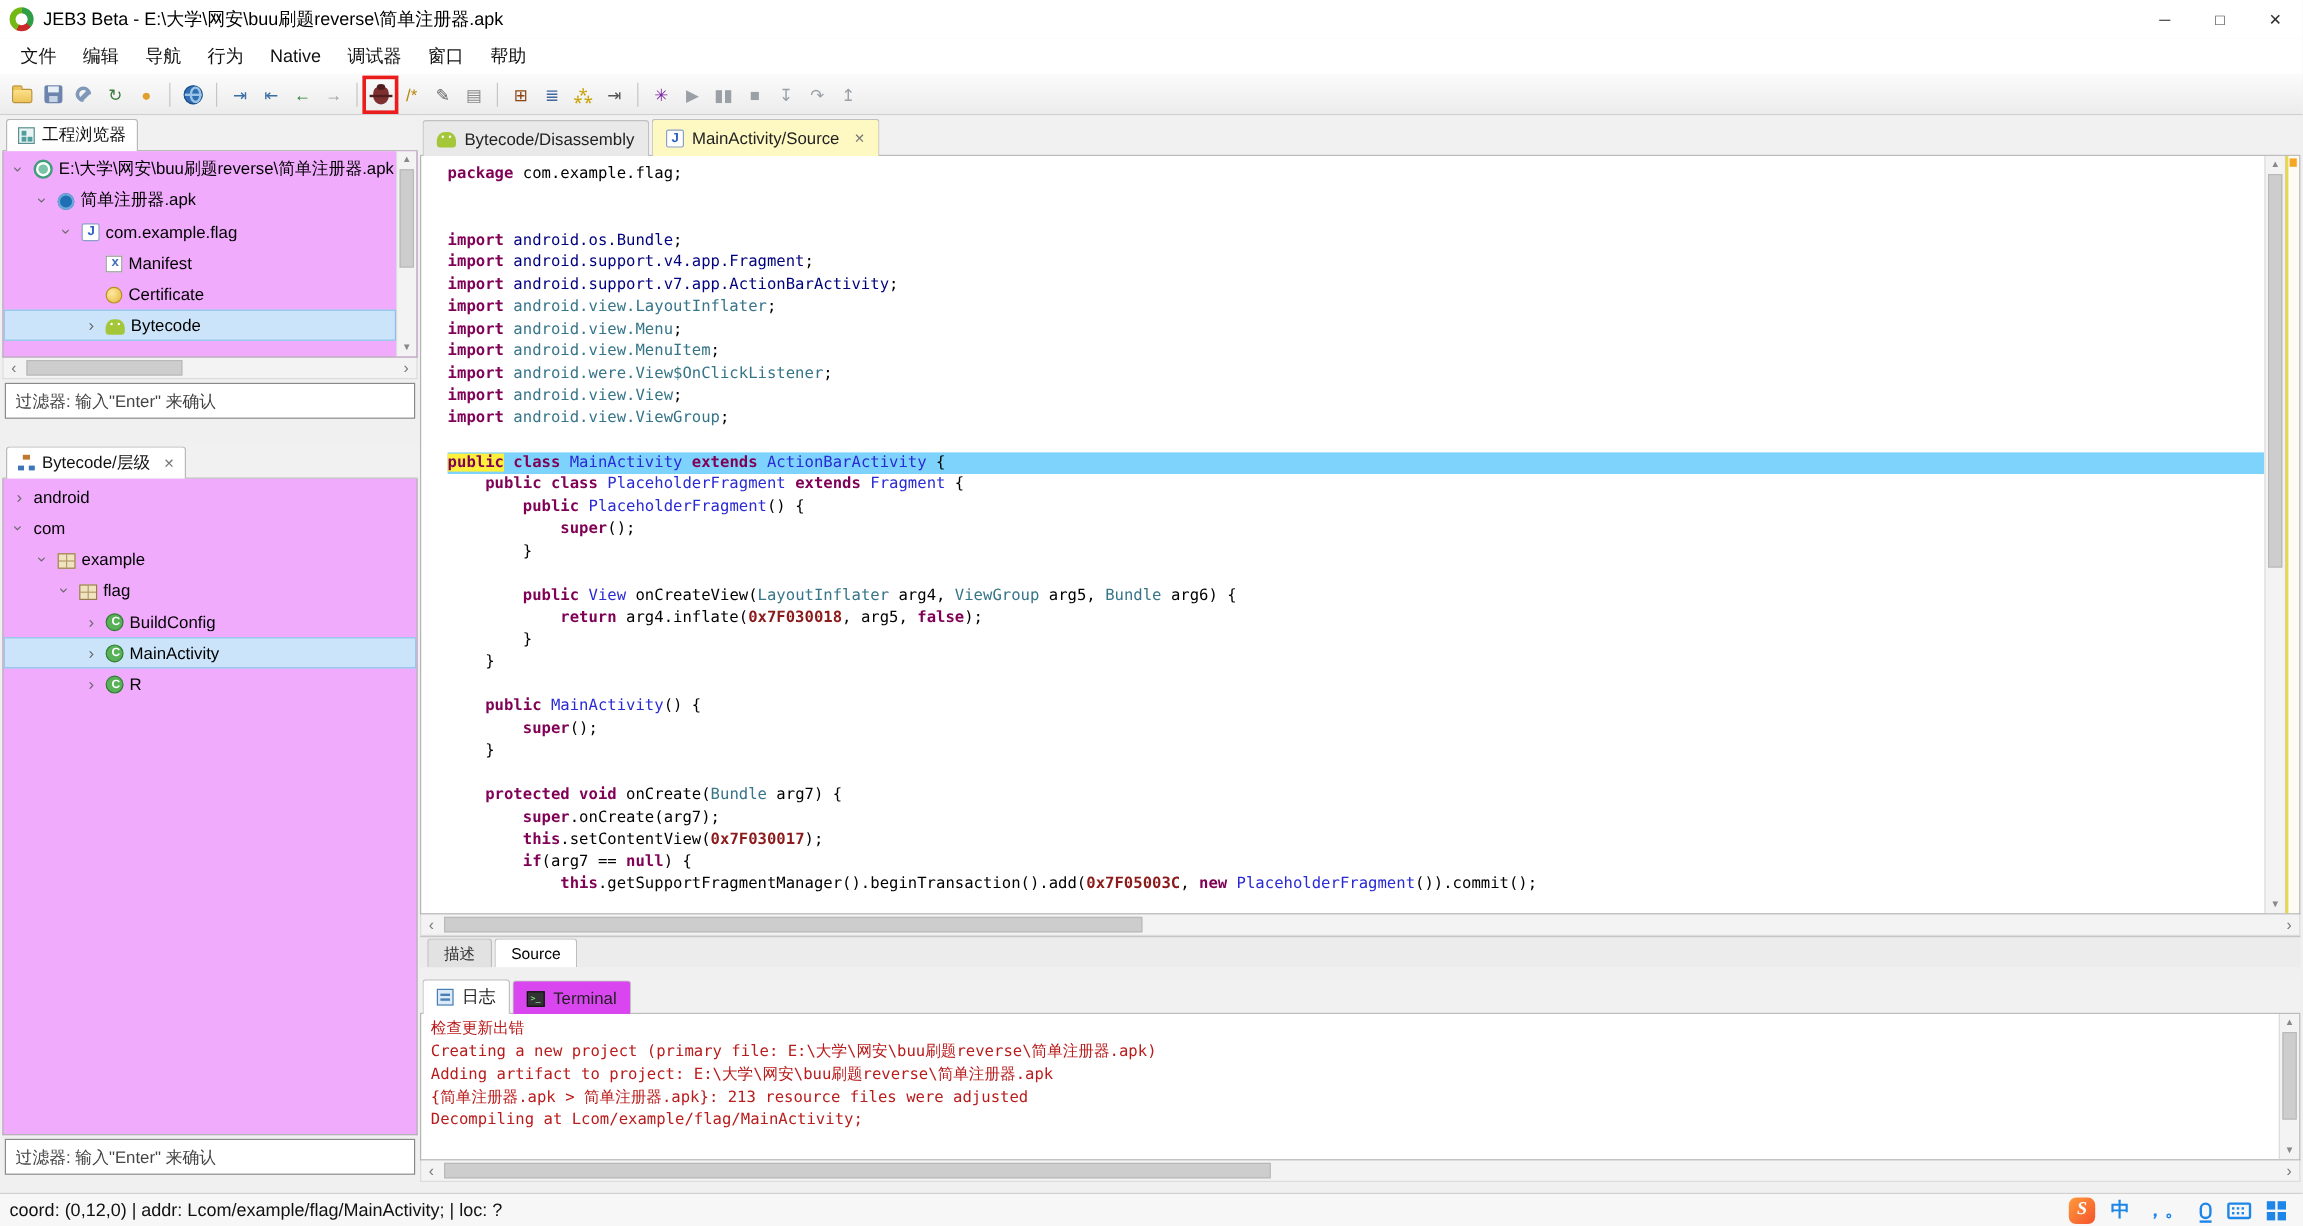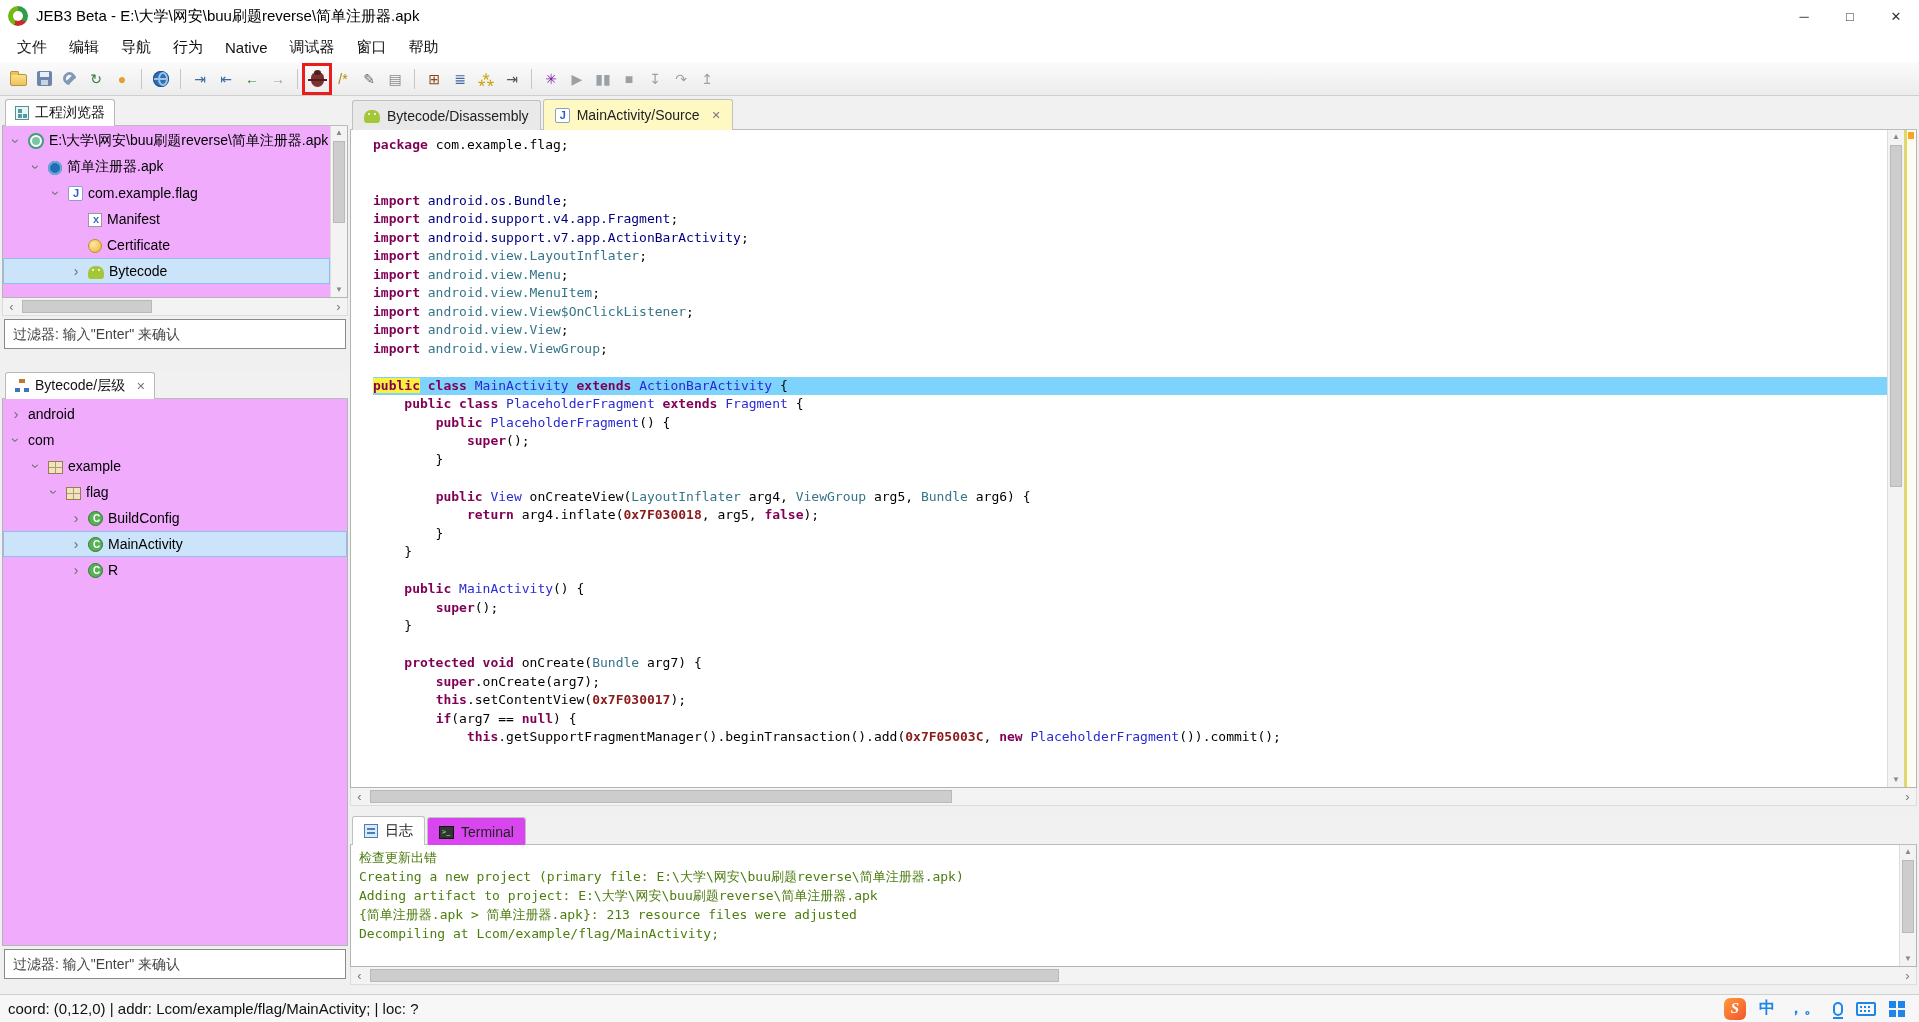--- a/index.html
+++ b/index.html
@@ -167,21 +167,21 @@
 
   
   .console { position:absolute; left:0; right:0; top:717px; bottom:9px; display:flex; flex-direction:column; }
   .console .tabbar { height:30px; }
   .ctab { height:28px; display:flex; align-items:center; gap:7px; padding:0 11px; font-size:14px;
           color:#222; background:#d946ef; border:1px solid #c0c0c0; border-bottom:none;
           border-radius:3px 3px 0 0; margin-bottom:-1px; }
   .ctab.active { background:#fff; height:29px; }
   .log-wrap { flex:1; position:relative; background:#fff; border:1px solid #b4b4b4; border-top:none; overflow:hidden; }
   .log-lines { position:absolute; inset:0 18px 0 0; padding:3px 8px;
-               font:13px/19px "DejaVu Sans Mono",monospace; white-space:pre; overflow:hidden; color:#4d7c0f; }
+               font:13px/19px "DejaVu Sans Mono",monospace; white-space:pre; overflow:hidden; color:#b91c1c; }
 
   
   .statusbar { position:absolute; left:0; right:0; bottom:0; height:28px; background:#f7f7f7;
                border-top:1px solid #d0d0d0; display:flex; align-items:center;
                justify-content:space-between; padding:0 8px; }
   .status-text { font-size:15px; color:#111; white-space:nowrap; }
   .ime-bar { display:flex; align-items:center; gap:13px; padding-right:6px; }
   .ime-item { display:inline-flex; align-items:center; justify-content:center; }
   .ime-txt { color:#1d86e8; font-weight:bold; font-size:16px; }
   .ic-sogou { width:22px; height:22px; border-radius:6px; background:linear-gradient(135deg,#ff9a3c,#f4542c);
@@ -432,21 +432,21 @@
         <div class="code">
             <div class="code-line"><span class="tk-k">package </span><span class="tk-p">com.example.flag;</span></div>
             <div class="code-line"><span class="tk-p"> </span></div>
             <div class="code-line"><span class="tk-p"> </span></div>
             <div class="code-line"><span class="tk-k">import </span><span class="tk-i">android.os.Bundle</span><span class="tk-p">;</span></div>
             <div class="code-line"><span class="tk-k">import </span><span class="tk-i">android.support.v4.app.Fragment</span><span class="tk-p">;</span></div>
             <div class="code-line"><span class="tk-k">import </span><span class="tk-i">android.support.v7.app.ActionBarActivity</span><span class="tk-p">;</span></div>
             <div class="code-line"><span class="tk-k">import </span><span class="tk-r">android.view.LayoutInflater</span><span class="tk-p">;</span></div>
             <div class="code-line"><span class="tk-k">import </span><span class="tk-r">android.view.Menu</span><span class="tk-p">;</span></div>
             <div class="code-line"><span class="tk-k">import </span><span class="tk-r">android.view.MenuItem</span><span class="tk-p">;</span></div>
-            <div class="code-line"><span class="tk-k">import </span><span class="tk-r">android.view.View$OnClickListener</span><span class="tk-p">;</span></div>
+            <div class="code-line"><span class="tk-k">import </span><span class="tk-r">android.were.View$OnClickListener</span><span class="tk-p">;</span></div>
             <div class="code-line"><span class="tk-k">import </span><span class="tk-r">android.view.View</span><span class="tk-p">;</span></div>
             <div class="code-line"><span class="tk-k">import </span><span class="tk-r">android.view.ViewGroup</span><span class="tk-p">;</span></div>
             <div class="code-line"><span class="tk-p"> </span></div>
             <div class="code-line line-hl"><span class="tk-km">public</span><span class="tk-p"> </span><span class="tk-k">class </span><span class="tk-c">MainActivity</span><span class="tk-p"> </span><span class="tk-k">extends </span><span class="tk-c">ActionBarActivity</span><span class="tk-p"> {</span></div>
             <div class="code-line"><span class="tk-p">    </span><span class="tk-k">public class </span><span class="tk-c">PlaceholderFragment</span><span class="tk-p"> </span><span class="tk-k">extends </span><span class="tk-c">Fragment</span><span class="tk-p"> {</span></div>
             <div class="code-line"><span class="tk-p">        </span><span class="tk-k">public </span><span class="tk-c">PlaceholderFragment</span><span class="tk-p">() {</span></div>
             <div class="code-line"><span class="tk-p">            </span><span class="tk-k">super</span><span class="tk-p">();</span></div>
             <div class="code-line"><span class="tk-p">        }</span></div>
             <div class="code-line"><span class="tk-p"> </span></div>
             <div class="code-line"><span class="tk-p">        </span><span class="tk-k">public </span><span class="tk-c">View</span><span class="tk-p"> onCreateView(</span><span class="tk-r">LayoutInflater</span><span class="tk-p"> arg4, </span><span class="tk-r">ViewGroup</span><span class="tk-p"> arg5, </span><span class="tk-r">Bundle</span><span class="tk-p"> arg6) {</span></div>
@@ -473,20 +473,24 @@
           <div class="ruler-mark"></div>
         </div>
       </div>
       <div class="hscroll">
         <div class="harrow">‹</div>
         <div class="htrack">
           <div class="hthumb" style="left:2px;width:38%;"></div>
         </div>
         <div class="harrow">›</div>
       </div>
+      <div class="minitabs">
+          <div class="minitab">描述</div>
+          <div class="minitab active">Source</div>
+        </div>
     </div>
 
     <div class="console">
       <div class="tabbar">
           <div class="ctab active">
             <span class="ic ic-log"></span>
             <span>日志</span>
           </div>
           <div class="ctab">
             <span class="ic ic-terminal"></span>

